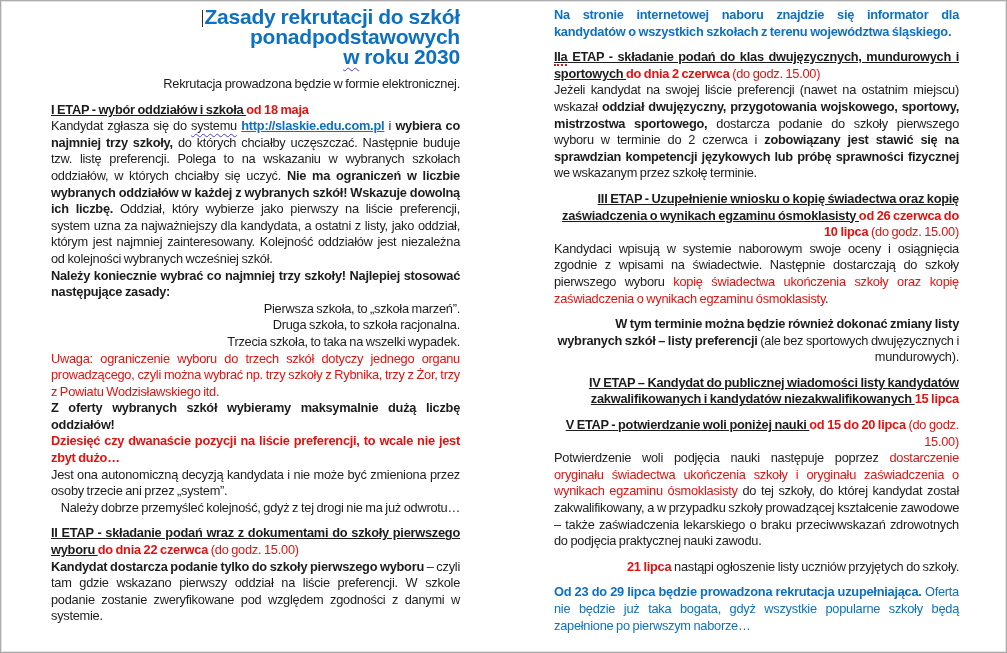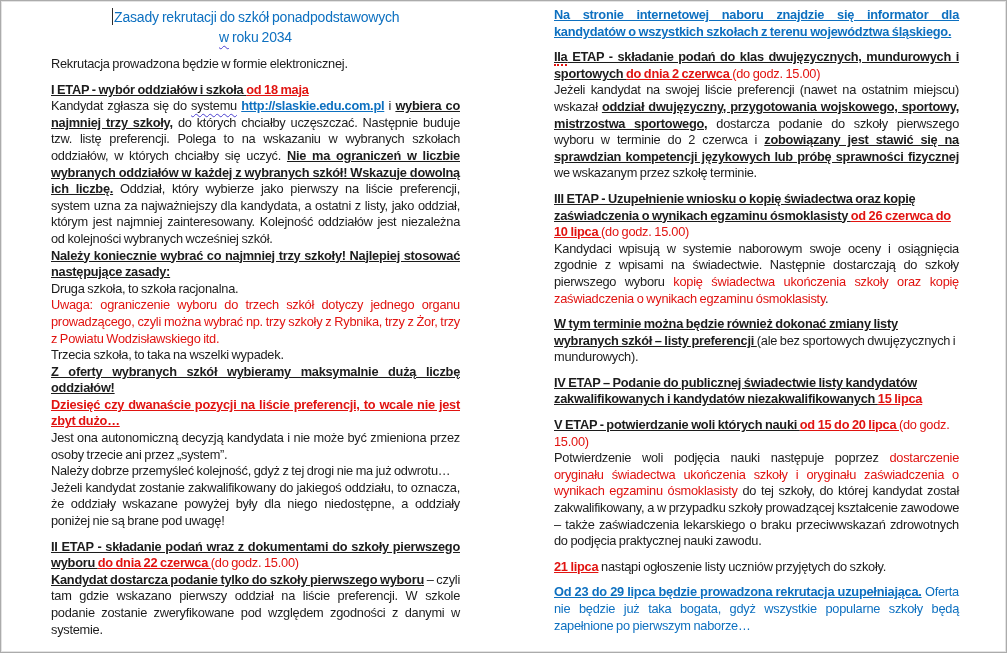--- a/index.html
+++ b/index.html
@@ -17,30 +17,30 @@
   .column{
     position:absolute;top:6px;
     font-size:12.8px;
     line-height:16.6px;
     letter-spacing:-0.25px;
     word-spacing:-0.6px;
   }
   .column-left{left:50px;width:409px;}
   .column-right{left:553px;width:405px;}
   .block{margin:0;text-align:justify;}
-  .block.align-left{text-align:left;}
+  .block.align-left{text-align:right;}
   .block.align-center{text-align:center;}
   .block.gap{margin-top:9px;}
   .block.title{
-    font-size:14px;line-height:20px;font-weight:400;
-    color:var(--blue);letter-spacing:-0.2px;
+    font-size:21px;line-height:20px;font-weight:700;
+    color:var(--blue);letter-spacing:-0.2px;text-align:right;
   }
   :root{--blue:#0d70c0;--red:#e11310;}
   .run{}
-  .bold{font-weight:700;text-decoration:underline;}
+  .bold{font-weight:700;}
   .underline{text-decoration:underline;}
   .red{color:var(--red);}
   .blue{color:var(--blue);}
   .link{color:var(--blue);font-weight:700;text-decoration:underline;cursor:pointer;}
   .spell{
     text-decoration:underline;
     text-decoration-style:wavy;
     text-decoration-color:#4a3fd1;
     text-decoration-thickness:1px;
     text-underline-offset:3px;
@@ -51,42 +51,42 @@
     display:inline-block;width:1.5px;height:17px;
     background:#2b2b2b;vertical-align:-3px;margin-right:1px;
   }
 </style>
 </head>
 <body>
 
 <div class="page">
   <div class="column column-left">
       <div class="block title align-center"><span class="caret"></span><span class="run">Zasady rekrutacji do szkół ponadpodstawowych</span></div>
-      <div class="block title align-center"><span class="run spell">w</span><span class="run"> roku 2034</span></div>
+      <div class="block title align-center"><span class="run spell">w</span><span class="run"> roku 2030</span></div>
       <div class="block para align-left gap"><span class="run">Rekrutacja prowadzona będzie w formie elektronicznej.</span></div>
       <div class="block para gap"><span class="run bold underline">I ETAP - wybór oddziałów i szkoła </span><span class="run bold red">od 18 maja</span></div>
       <div class="block para"><span class="run">Kandydat zgłasza się do </span><span class="run spell">systemu</span><span class="run"> </span><span class="run link">http://slaskie.edu.com.pl</span><span class="run"> i </span><span class="run bold">wybiera co najmniej trzy szkoły,</span><span class="run"> do których chciałby uczęszczać. Następnie buduje tzw. listę preferencji. Polega to na wskazaniu w wybranych szkołach oddziałów, w których chciałby się uczyć. </span><span class="run bold">Nie ma ograniczeń w liczbie wybranych oddziałów w każdej z wybranych szkół! Wskazuje dowolną ich liczbę.</span><span class="run"> Oddział, który wybierze jako pierwszy na liście preferencji, system uzna za najważniejszy dla kandydata, a ostatni z listy, jako oddział, którym jest najmniej zainteresowany. Kolejność oddziałów jest niezależna od kolejności wybranych wcześniej szkół.</span></div>
       <div class="block para"><span class="run bold">Należy koniecznie wybrać co najmniej trzy szkoły! Najlepiej stosować następujące zasady:</span></div>
+      <div class="block para align-left"><span class="run">Pierwsza szkoła, to „szkoła marzeń”.</span></div>
       <div class="block para align-left"><span class="run">Druga szkoła, to szkoła racjonalna.</span></div>
+      <div class="block para align-left"><span class="run">Trzecia szkoła, to taka na wszelki wypadek.</span></div>
       <div class="block para"><span class="run red">Uwaga: ograniczenie wyboru do trzech szkół dotyczy jednego organu prowadzącego, czyli można wybrać np. trzy szkoły z Rybnika, trzy z Żor, trzy z Powiatu Wodzisławskiego itd.</span></div>
-      <div class="block para align-left"><span class="run">Trzecia szkoła, to taka na wszelki wypadek.</span></div>
       <div class="block para"><span class="run bold">Z oferty wybranych szkół wybieramy maksymalnie dużą liczbę oddziałów!</span></div>
       <div class="block para"><span class="run bold red">Dziesięć czy dwanaście pozycji na liście preferencji, to wcale nie jest zbyt dużo…</span></div>
       <div class="block para"><span class="run">Jest ona autonomiczną decyzją kandydata i nie może być zmieniona przez osoby trzecie ani przez „system”.</span></div>
       <div class="block para align-left"><span class="run">Należy dobrze przemyśleć kolejność, gdyż z tej drogi nie ma już odwrotu…</span></div>
-      <div class="block para"><span class="run">Jeżeli kandydat zostanie zakwalifikowany do jakiegoś oddziału, to oznacza, że oddziały wskazane powyżej były dla niego niedostępne, a oddziały poniżej nie są brane pod uwagę!</span></div>
       <div class="block para gap"><span class="run bold underline">II ETAP - składanie podań wraz z dokumentami do szkoły pierwszego wyboru </span><span class="run bold red">do dnia 22 czerwca </span><span class="run red">(do godz. 15.00)</span></div>
       <div class="block para"><span class="run bold">Kandydat dostarcza podanie tylko do szkoły pierwszego wyboru</span><span class="run"> – czyli tam gdzie wskazano pierwszy oddział na liście preferencji. W szkole podanie zostanie zweryfikowane pod względem zgodności z danymi w systemie.</span></div>
     </div>
   <div class="column column-right">
       <div class="block para"><span class="run bold blue">Na stronie internetowej naboru znajdzie się informator dla kandydatów o wszystkich szkołach z terenu województwa śląskiego.</span></div>
       <div class="block para gap"><span class="run bold underline spellred">IIa</span><span class="run bold underline"> ETAP - składanie podań do klas dwujęzycznych, mundurowych i sportowych </span><span class="run bold red">do dnia 2 czerwca </span><span class="run red">(do godz. 15.00)</span></div>
       <div class="block para"><span class="run">Jeżeli kandydat na swojej liście preferencji (nawet na ostatnim miejscu) wskazał </span><span class="run bold">oddział dwujęzyczny, przygotowania wojskowego, sportowy, mistrzostwa sportowego,</span><span class="run"> dostarcza podanie do szkoły pierwszego wyboru w terminie do 2 czerwca i </span><span class="run bold">zobowiązany jest stawić się na sprawdzian kompetencji językowych lub próbę sprawności fizycznej</span><span class="run"> we wskazanym przez szkołę terminie.</span></div>
       <div class="block para align-left gap"><span class="run bold underline">III ETAP - Uzupełnienie wniosku o kopię świadectwa oraz kopię zaświadczenia o wynikach egzaminu ósmoklasisty </span><span class="run bold red">od 26 czerwca do 10 lipca </span><span class="run red">(do godz. 15.00)</span></div>
       <div class="block para"><span class="run">Kandydaci wpisują w systemie naborowym swoje oceny i osiągnięcia zgodnie z wpisami na świadectwie. Następnie dostarczają do szkoły pierwszego wyboru </span><span class="run red">kopię świadectwa ukończenia szkoły oraz kopię zaświadczenia o wynikach egzaminu ósmoklasisty</span><span class="run">.</span></div>
       <div class="block para align-left gap"><span class="run bold">W tym terminie można będzie również dokonać zmiany listy wybranych szkół – listy preferencji </span><span class="run">(ale bez sportowych dwujęzycznych i mundurowych).</span></div>
-      <div class="block para align-left gap"><span class="run bold underline">IV ETAP – Podanie do publicznej świadectwie listy kandydatów zakwalifikowanych i kandydatów niezakwalifikowanych </span><span class="run bold red">15 lipca</span></div>
-      <div class="block para align-left gap"><span class="run bold underline">V ETAP - potwierdzanie woli których nauki </span><span class="run bold red">od 15 do 20 lipca </span><span class="run red">(do godz. 15.00)</span></div>
+      <div class="block para align-left gap"><span class="run bold underline">IV ETAP – Kandydat do publicznej wiadomości listy kandydatów zakwalifikowanych i kandydatów niezakwalifikowanych </span><span class="run bold red">15 lipca</span></div>
+      <div class="block para align-left gap"><span class="run bold underline">V ETAP - potwierdzanie woli poniżej nauki </span><span class="run bold red">od 15 do 20 lipca </span><span class="run red">(do godz. 15.00)</span></div>
       <div class="block para"><span class="run">Potwierdzenie woli podjęcia nauki następuje poprzez </span><span class="run red">dostarczenie oryginału świadectwa ukończenia szkoły i oryginału zaświadczenia o wynikach egzaminu ósmoklasisty</span><span class="run"> do tej szkoły, do której kandydat został zakwalifikowany, a w przypadku szkoły prowadzącej kształcenie zawodowe – także zaświadczenia lekarskiego o braku przeciwwskazań zdrowotnych do podjęcia praktycznej nauki zawodu.</span></div>
       <div class="block para align-left gap"><span class="run bold red">21 lipca</span><span class="run"> nastąpi ogłoszenie listy uczniów przyjętych do szkoły.</span></div>
       <div class="block para gap"><span class="run bold blue">Od 23 do 29 lipca będzie prowadzona rekrutacja uzupełniająca.</span><span class="run blue"> Oferta nie będzie już taka bogata, gdyż wszystkie popularne szkoły będą zapełnione po pierwszym naborze…</span></div>
     </div>
 </div>
 
 </body></html>

